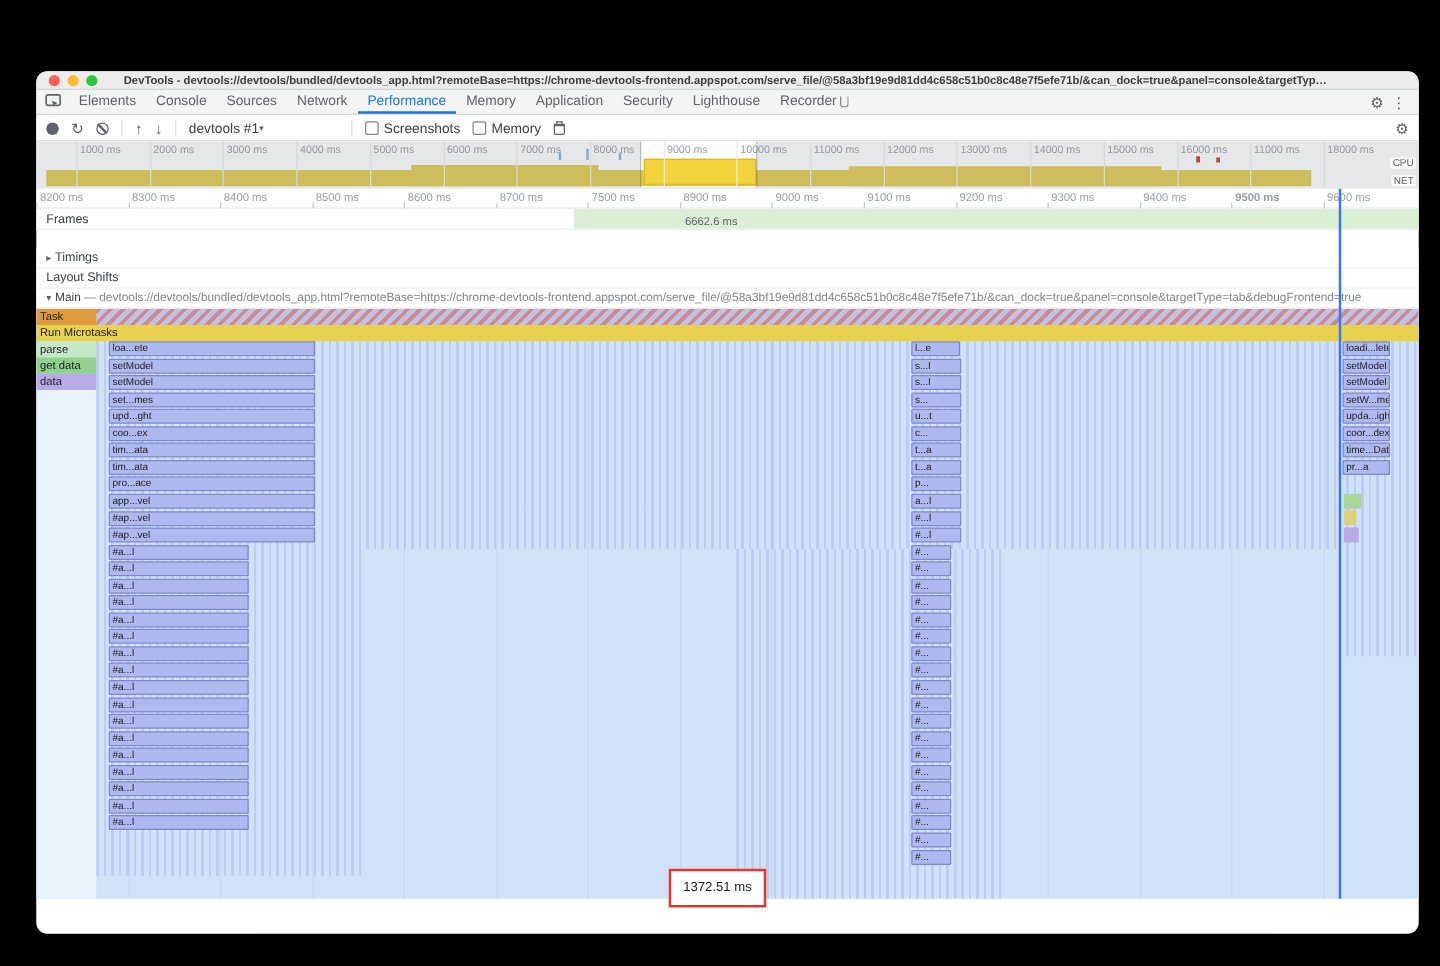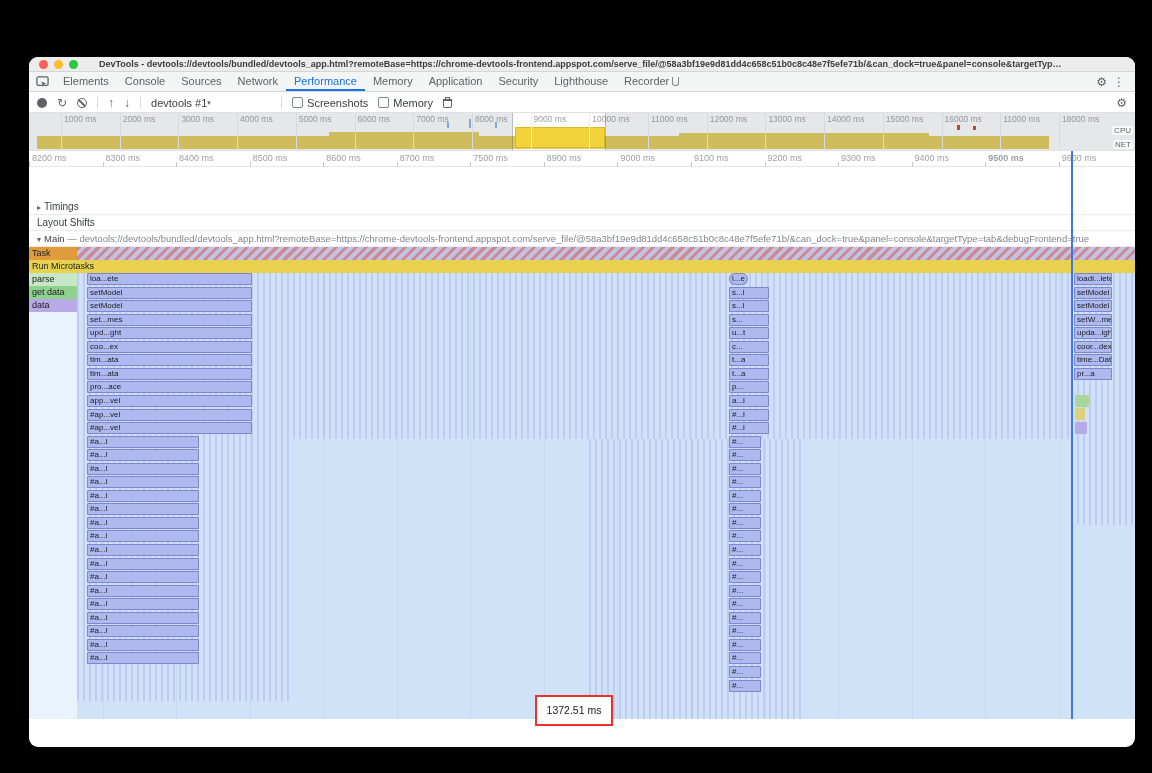--- a/index.html
+++ b/index.html
@@ -251,20 +251,25 @@
         <div class="r-tick" style="left: 809.05px;"></div>
         <div class="r-label" style="left: 812.05px;">9300 ms</div>
         <div class="r-tick" style="left: 882.6px;"></div>
         <div class="r-label" style="left: 885.6px;">9400 ms</div>
         <div class="r-tick" style="left: 956.15px;"></div>
         <div class="r-label" style="left: 959.15px; font-weight: bold;">9500 ms</div>
         <div class="r-tick" style="left: 1029.7px;"></div>
         <div class="r-label" style="left: 1032.7px;">9600 ms</div>
       </div>
 
+    <div class="track" style="top:110px;height:17px;line-height:17px;">
+      <div class="green-band"></div>
+      <span class="lbl">Frames</span>
+      <span class="frame-dur">6662.6 ms</span>
+    </div>
     <div class="track" style="top:142px;height:16px;line-height:16px;">
       <span class="lbl"><span class="tri">▸</span><span>Timings</span></span>
     </div>
     <div class="track" style="top:158px;height:16px;line-height:16px;">
       <span class="lbl">Layout Shifts</span>
     </div>
     <div class="track" style="top:174px;height:16px;">
       <div class="mainrow-text">
         <span class="tri">▾</span><span>Main</span>
         <span class="main-url">—</span>
@@ -296,21 +301,21 @@
         <div class="vgrid" style="left: 882.6px;"></div>
         <div class="vgrid" style="left: 956.15px;"></div>
         <div class="vgrid" style="left: 1029.7px;"></div>
         <div class="task-stripes" style="top: 0px;"></div>
         <div class="lane-chip" style="top: 0px; background: rgb(224, 156, 60);">Task</div>
         <div class="rm-bar" style="top: 13px; background: rgb(231, 209, 79);">Run Microtasks</div>
         <div class="lane-chip" style="top: 26px; background: rgb(198, 232, 198);">parse</div>
         <div class="lane-chip" style="top: 39px; background: rgb(144, 209, 144);">get data</div>
         <div class="lane-chip" style="top: 52px; background: rgb(183, 170, 231);">data</div>
         <div class="fbar" style="left: 58px; top: 26px; width: 165px;">loa...ete</div>
-        <div class="fbar" style="left: 700px; top: 26px; width: 19px; border-radius: 6px;">l...e</div>
+        <div class="fbar" style="left: 700px; top: 26px; width: 39px;">l...e</div>
         <div class="fbar" style="left: 1045px; top: 26px; width: 38px;">loadi...lete</div>
         <div class="fbar" style="left: 58px; top: 39.55px; width: 165px;">setModel</div>
         <div class="fbar" style="left: 700px; top: 39.55px; width: 40px;">s...l</div>
         <div class="fbar" style="left: 1045px; top: 39.55px; width: 38px;">setModel</div>
         <div class="fbar" style="left: 58px; top: 53.1px; width: 165px;">setModel</div>
         <div class="fbar" style="left: 700px; top: 53.1px; width: 40px;">s...l</div>
         <div class="fbar" style="left: 1045px; top: 53.1px; width: 38px;">setModel</div>
         <div class="fbar" style="left: 58px; top: 66.65px; width: 165px;">set...mes</div>
         <div class="fbar" style="left: 700px; top: 66.65px; width: 40px;">s...</div>
         <div class="fbar" style="left: 1045px; top: 66.65px; width: 38px;">setW...mes</div>

